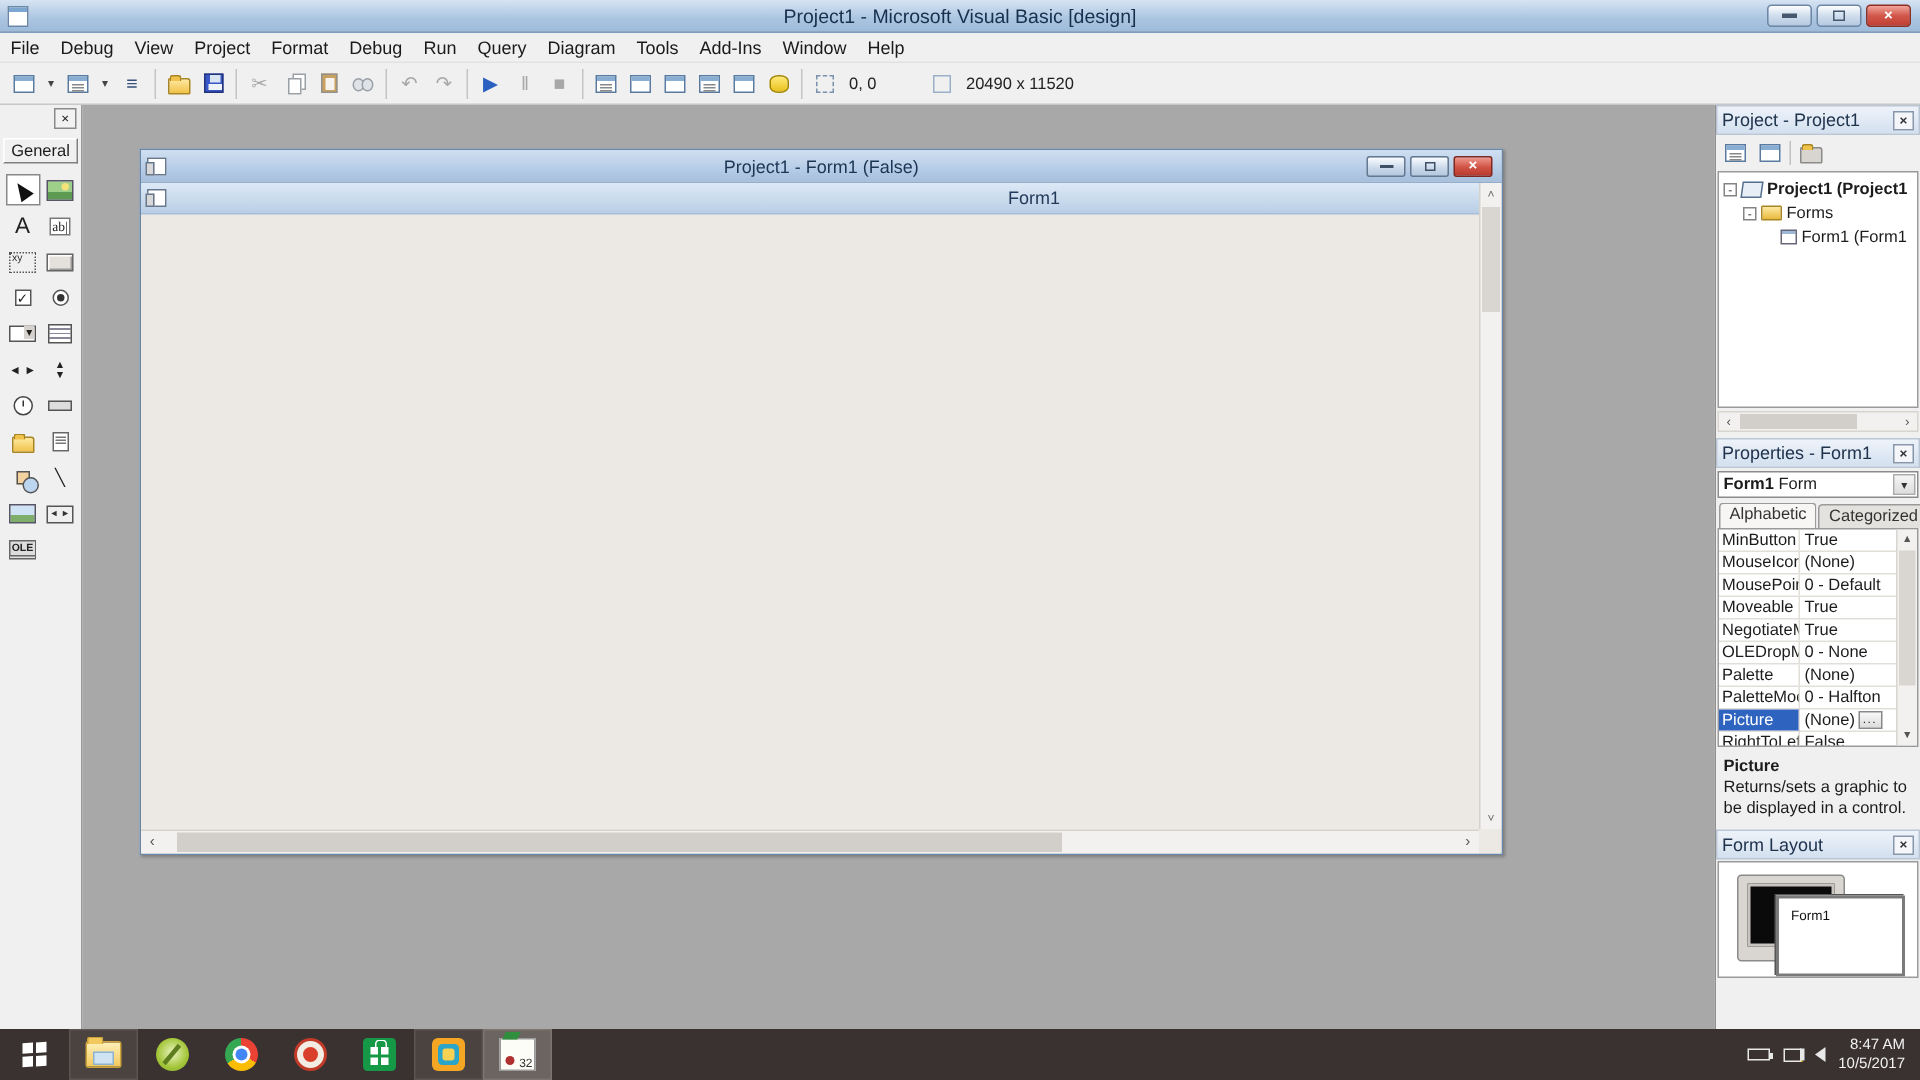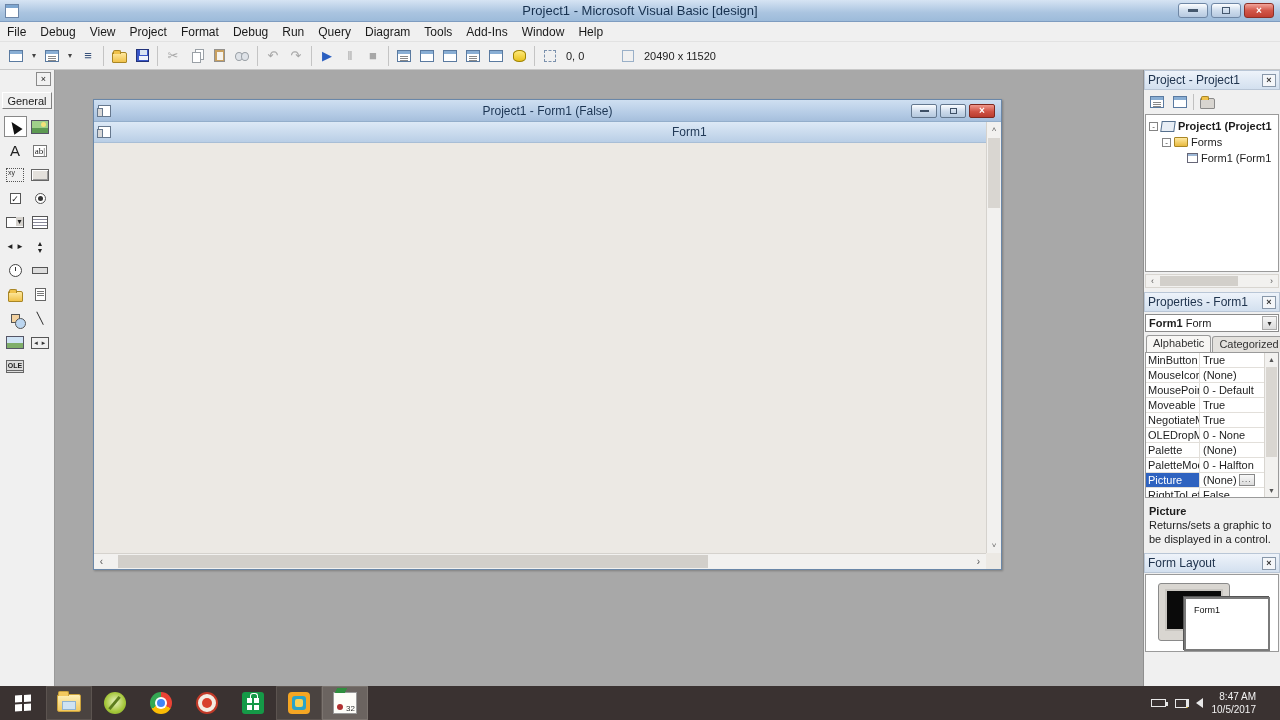--- a/index.html
+++ b/index.html
@@ -274,21 +274,21 @@
   .vm-ico::before { content:""; position:absolute; left:4px; top:4px; width:14px; height:14px;
     border-radius:3px; background:#2aa4c8; }
   .vm-ico::after { content:""; position:absolute; left:7px; top:7px; width:8px; height:8px;
     border-radius:2px; background:#f7d154; }
   .vb-ico { width:24px; height:22px; background:#fdfdf8; border:1px solid #9a9a9a; position:relative; }
   .vb-ico .n32 { position:absolute; right:1px; bottom:0; font-size:8px; color:#333;padding-left:44px; }
   .vb-ico::before { content:""; position:absolute; left:2px; top:-5px; width:10px; height:5px;
     background:#2f8f3e; transform:skewX(-25deg); }
   .vb-ico::after { content:""; position:absolute; left:3px; bottom:3px; width:6px; height:6px;
     border-radius:50%; background:#b03030; }
-  .tray { margin-left:auto; display:flex; align-items:center; gap:9px; padding-right:24px; color:#f2f2f2; }
+  .tray { margin-left:auto; display:flex; align-items:center; gap:9px; padding-right:10px; color:#f2f2f2; }
   .bat-ico { width:15px; height:8px; border:1px solid #e8e8e8; position:relative; }
   .bat-ico::after { content:""; position:absolute; right:-3px; top:2px; width:2px; height:4px; background:#e8e8e8; }
   .net-ico { width:12px; height:9px; border:1px solid #e8e8e8; position:relative; }
   .net-ico::after { content:"!"; position:absolute; right:-3px; bottom:-3px; color:#f5c518;
     font-size:8px; font-weight:bold; }
   .spk-ico { width:0; height:0; border-top:5px solid transparent; border-bottom:5px solid transparent;
     border-right:7px solid #e8e8e8; position:relative; }
   .spk-ico::after { content:""; position:absolute; left:-10px; top:-4px; width:3px; height:8px; background:#e8e8e8; }
   .clock { text-align:right; font-size:10px; line-height:1.3; }
 </style>

